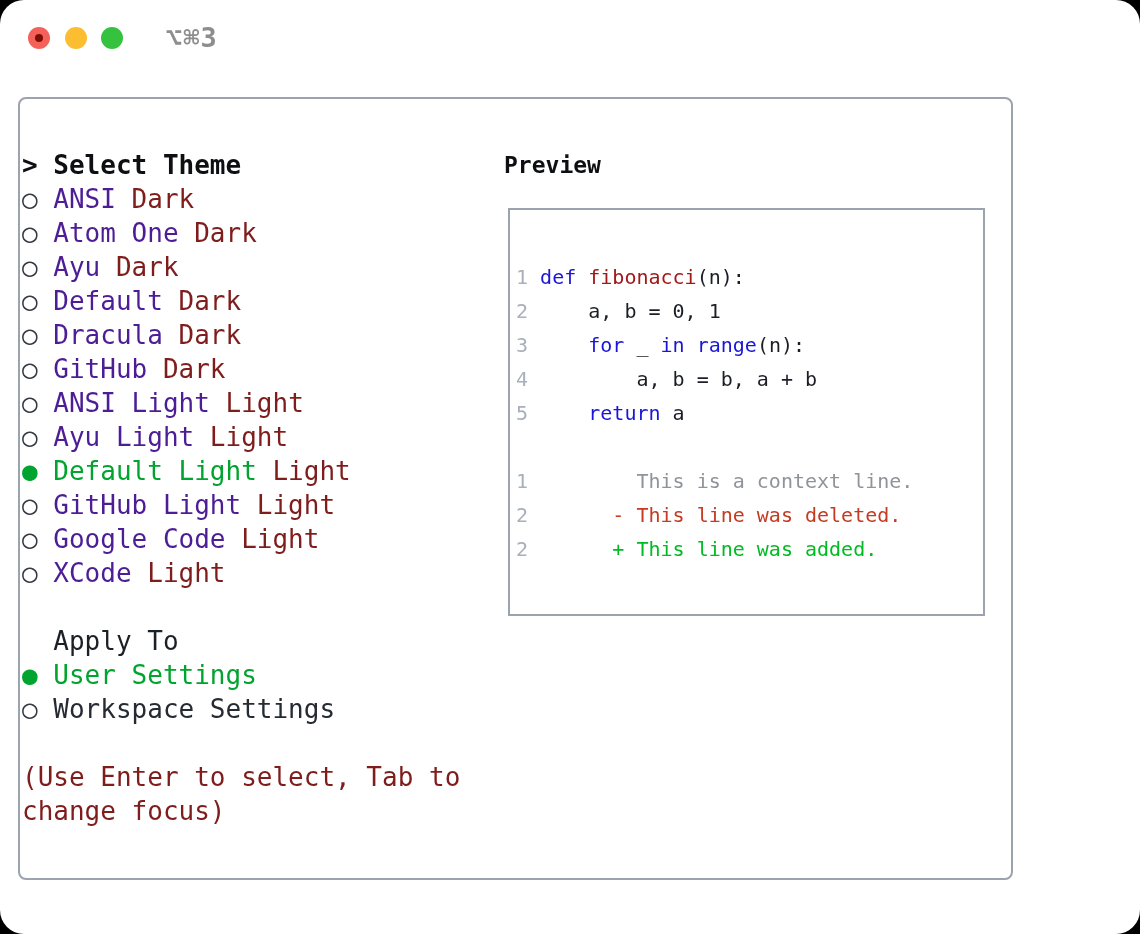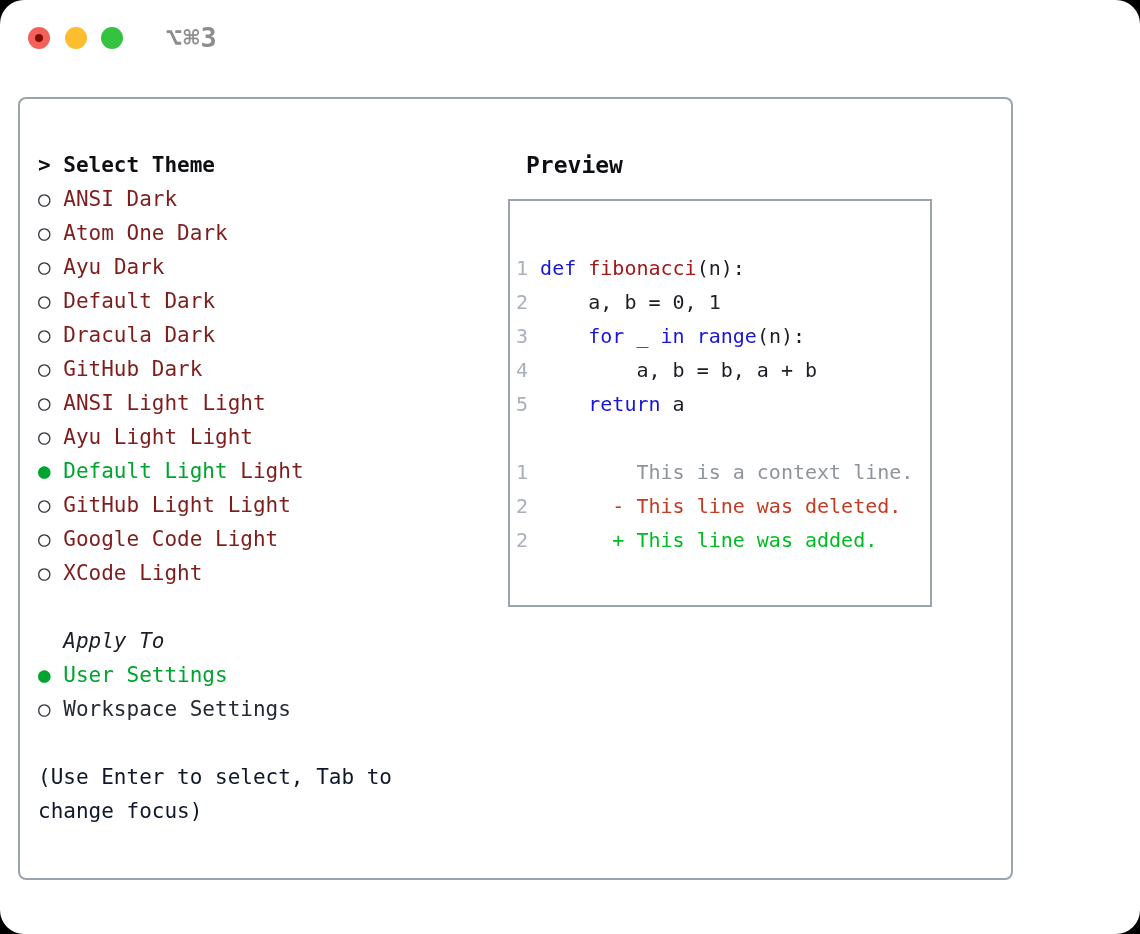--- a/index.html
+++ b/index.html
@@ -18,34 +18,34 @@
   .win-title{
     position:absolute;left:166px;top:22px;font-size:27px;font-weight:bold;color:#8d8d8d;
     font-family:"DejaVu Sans Mono","DejaVu Sans",monospace;letter-spacing:1px;
   }
 
   
   .panel{position:absolute;left:18px;top:97px;width:995px;height:783px;
     border:2px solid #9aa3ae;border-radius:8px;box-sizing:border-box;background:#fff;}
 
   
-  .left-col{position:absolute;left:38px;top:148px;font-size:21px;line-height:34px;white-space:pre;color:#22262d;}
+  .left-col{position:absolute;left:22px;top:148px;font-size:26px;line-height:34px;white-space:pre;color:#22262d;}
   .row{height:34px;}
   .cursor,.hdr{font-weight:bold;color:#0d0f13;}
   .marker{color:#343a44;}
-  .name{color:#7f1d1d;}
+  .name{color:#4c1d95;}
   .suffix{color:#7f1d1d;}
   .selected .marker,.selected .name,.selected .label{color:#00a42e;}
   .label{color:#262b33;text-align:right;}
-  .apply-hdr{color:#1b1f26;font-style:italic;}
-  .muted{color:#0f172a;}
+  .apply-hdr{color:#1b1f26;}
+  .muted{color:#7f1d1d;}
 
   
-  .preview-hdr{position:absolute;left:526px;top:148px;font-size:23px;line-height:34px;font-weight:bold;color:#0d0f13;}
-  .preview-box{position:absolute;left:508px;top:199px;width:424px;height:408px;
+  .preview-hdr{position:absolute;left:504px;top:148px;font-size:23px;line-height:34px;font-weight:bold;color:#0d0f13;}
+  .preview-box{position:absolute;left:508px;top:208px;width:477px;height:408px;
     border:2px solid #9aa3ae;box-sizing:border-box;background:#fff;}
   #code{margin:0;padding:50px 0 0 6px;font-family:inherit;font-size:20px;line-height:34px;}
   .num{color:#a8b0bc;}
   .tok-plain{color:#1b1e24;}
   .tok-keyword{color:#1a16d8;}
   .tok-function{color:#a21717;}
   .tok-context{color:#8f949a;}
   .tok-deleted{color:#c33b21;}
   .tok-added{color:#00bb22;}
 </style>

